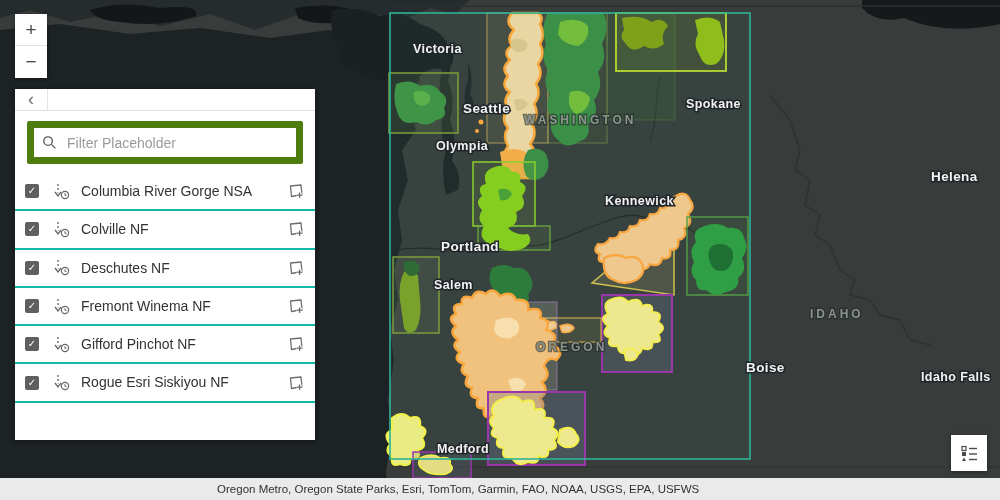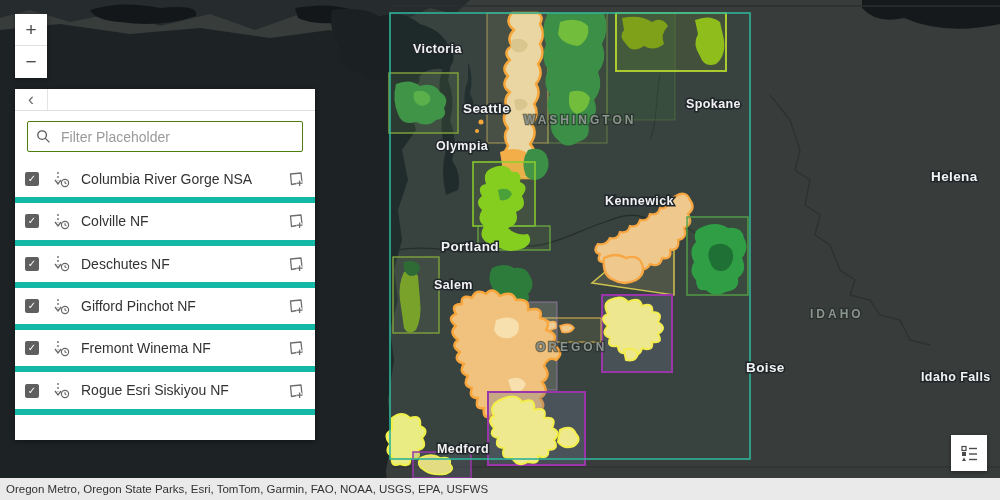--- a/index.html
+++ b/index.html
@@ -14,38 +14,38 @@
 
   .panel{position:absolute;left:15px;top:89px;width:300px;height:351px;background:#fff;
          box-shadow:0 1px 5px rgba(0,0,0,.45);overflow:hidden;color:#323232;}
   .phead{display:flex;border-bottom:1px solid #dfdfdf;}
   .prail{width:32px;border-right:1px solid #e4e4e4;display:flex;align-items:center;justify-content:center;
          color:#6e6e6e;font-size:18px;cursor:pointer;}
   .ptitles{padding:14px 14px 12px 14px;flex:1;}
   .ptitle{font-size:15px;font-weight:bold;margin:0 0 6px 0;}
   .psub{font-size:13px;color:#4d4d4d;line-height:1.35;width:210px;}
   .filterwrap{padding:10px 12px 9px 12px;}
-  .filter{display:flex;align-items:center;border:1px solid #4d7c0f;border-radius:2px;height:29px;padding:0 8px;}
+  .filter{display:flex;align-items:center;border:7px solid #4d7c0f;border-radius:2px;height:29px;padding:0 8px;}
   .filter input{border:none;outline:none;flex:1;font-size:14px;color:#323232;margin-left:8px;
                 font-family:"Liberation Sans",sans-serif;background:transparent;}
   .filter input::placeholder{color:#9a9a9a;}
   .rows{}
-  .row{display:flex;align-items:center;padding:8px 10px 8px 10px;border-bottom:6px solid #14b8a6;min-height:20px;cursor:pointer;}
+  .row{display:flex;align-items:center;padding:8px 10px 8px 10px;border-bottom:2px solid #14b8a6;min-height:20px;cursor:pointer;}
   .cb{width:14px;height:14px;background:#5f5f5f;border-radius:2px;flex:0 0 auto;display:flex;align-items:center;
       justify-content:center;color:#fff;font-size:10px;line-height:1;}
   .cb::after{content:"✓";}
   .licon{margin:0 10px 0 13px;flex:0 0 auto;display:flex;}
   .rlabel{flex:1;font-size:14px;color:#323232;line-height:1.45;padding-right:8px;}
   .addicon{flex:0 0 auto;display:flex;cursor:pointer;}
 
   .legendbtn{position:absolute;left:951px;top:435px;width:36px;height:36px;background:#fff;border:none;
              box-shadow:0 1px 4px rgba(0,0,0,.4);display:flex;align-items:center;justify-content:center;cursor:pointer;padding:0;}
 
   .attrib{position:absolute;left:0;bottom:0;width:1000px;height:17px;background:#eaeaea;color:#323232;
-          font-size:11.5px;display:flex;align-items:center;justify-content:space-between;padding:11px 6px;box-sizing:border-box;}
+          font-size:11.5px;display:flex;align-items:center;justify-content:center;padding:11px 6px;box-sizing:border-box;}
   .attrib .src{white-space:nowrap;overflow:hidden;}
   .attrib .pwr{white-space:nowrap;color:#323232;margin-top:31px;}
 
   .citylbl{fill:#f2f2f2;font-weight:bold;font-size:12.5px;paint-order:stroke;stroke:#20262a;stroke-width:3px;
            letter-spacing:.4px;font-family:"Liberation Sans",sans-serif;}
   .citylbl.big{font-size:13.5px;}
   .statelbl{fill:#8b948d;font-weight:bold;font-size:12px;letter-spacing:3px;paint-order:stroke;stroke:rgba(30,38,36,.6);
             stroke-width:2.5px;font-family:"Liberation Sans",sans-serif;}
 </style>
 </head>
@@ -280,43 +280,43 @@
       <div class="row">
         <span class="cb"></span>
         <span class="licon">
           <svg width="19" height="19" viewBox="0 0 19 19">
             <line x1="6" y1="2" x2="6" y2="10.5" stroke="#666" stroke-width="1.3" stroke-dasharray="2,2"></line>
             <polyline points="3,10 6,14 9,10" fill="none" stroke="#666" stroke-width="1.3"></polyline>
             <circle cx="13" cy="13" r="3.6" fill="#fff" stroke="#666" stroke-width="1.2"></circle>
             <path d="M13,11.3 L13,13 L14.4,13.8" fill="none" stroke="#666" stroke-width="1.1"></path>
           </svg>
         </span>
+        <span class="rlabel">Fremont Winema NF</span>
+        <span class="addicon">
+          <svg width="18" height="18" viewBox="0 0 18 18">
+            <path d="M3.5,4 L14,3 L15,12.5 L4.5,14.5 Z" fill="none" stroke="#6e6e6e" stroke-width="1.3" stroke-linejoin="round"></path>
+            <line x1="12.6" y1="10.2" x2="12.6" y2="16.2" stroke="#fff" stroke-width="3.4"></line>
+            <line x1="9.6" y1="13.2" x2="15.6" y2="13.2" stroke="#fff" stroke-width="3.4"></line>
+            <line x1="12.6" y1="10.5" x2="12.6" y2="16" stroke="#6e6e6e" stroke-width="1.3"></line>
+            <line x1="9.9" y1="13.2" x2="15.4" y2="13.2" stroke="#6e6e6e" stroke-width="1.3"></line>
+          </svg>
+        </span>
+      </div>
+
+      <div class="row">
+        <span class="cb"></span>
+        <span class="licon">
+          <svg width="19" height="19" viewBox="0 0 19 19">
+            <line x1="6" y1="2" x2="6" y2="10.5" stroke="#666" stroke-width="1.3" stroke-dasharray="2,2"></line>
+            <polyline points="3,10 6,14 9,10" fill="none" stroke="#666" stroke-width="1.3"></polyline>
+            <circle cx="13" cy="13" r="3.6" fill="#fff" stroke="#666" stroke-width="1.2"></circle>
+            <path d="M13,11.3 L13,13 L14.4,13.8" fill="none" stroke="#666" stroke-width="1.1"></path>
+          </svg>
+        </span>
         <span class="rlabel">Gifford Pinchot NF</span>
-        <span class="addicon">
-          <svg width="18" height="18" viewBox="0 0 18 18">
-            <path d="M3.5,4 L14,3 L15,12.5 L4.5,14.5 Z" fill="none" stroke="#6e6e6e" stroke-width="1.3" stroke-linejoin="round"></path>
-            <line x1="12.6" y1="10.2" x2="12.6" y2="16.2" stroke="#fff" stroke-width="3.4"></line>
-            <line x1="9.6" y1="13.2" x2="15.6" y2="13.2" stroke="#fff" stroke-width="3.4"></line>
-            <line x1="12.6" y1="10.5" x2="12.6" y2="16" stroke="#6e6e6e" stroke-width="1.3"></line>
-            <line x1="9.9" y1="13.2" x2="15.4" y2="13.2" stroke="#6e6e6e" stroke-width="1.3"></line>
-          </svg>
-        </span>
-      </div>
-
-      <div class="row">
-        <span class="cb"></span>
-        <span class="licon">
-          <svg width="19" height="19" viewBox="0 0 19 19">
-            <line x1="6" y1="2" x2="6" y2="10.5" stroke="#666" stroke-width="1.3" stroke-dasharray="2,2"></line>
-            <polyline points="3,10 6,14 9,10" fill="none" stroke="#666" stroke-width="1.3"></polyline>
-            <circle cx="13" cy="13" r="3.6" fill="#fff" stroke="#666" stroke-width="1.2"></circle>
-            <path d="M13,11.3 L13,13 L14.4,13.8" fill="none" stroke="#666" stroke-width="1.1"></path>
-          </svg>
-        </span>
-        <span class="rlabel">Fremont Winema NF</span>
         <span class="addicon">
           <svg width="18" height="18" viewBox="0 0 18 18">
             <path d="M3.5,4 L14,3 L15,12.5 L4.5,14.5 Z" fill="none" stroke="#6e6e6e" stroke-width="1.3" stroke-linejoin="round"></path>
             <line x1="12.6" y1="10.2" x2="12.6" y2="16.2" stroke="#fff" stroke-width="3.4"></line>
             <line x1="9.6" y1="13.2" x2="15.6" y2="13.2" stroke="#fff" stroke-width="3.4"></line>
             <line x1="12.6" y1="10.5" x2="12.6" y2="16" stroke="#6e6e6e" stroke-width="1.3"></line>
             <line x1="9.9" y1="13.2" x2="15.4" y2="13.2" stroke="#6e6e6e" stroke-width="1.3"></line>
           </svg>
         </span>
       </div>

